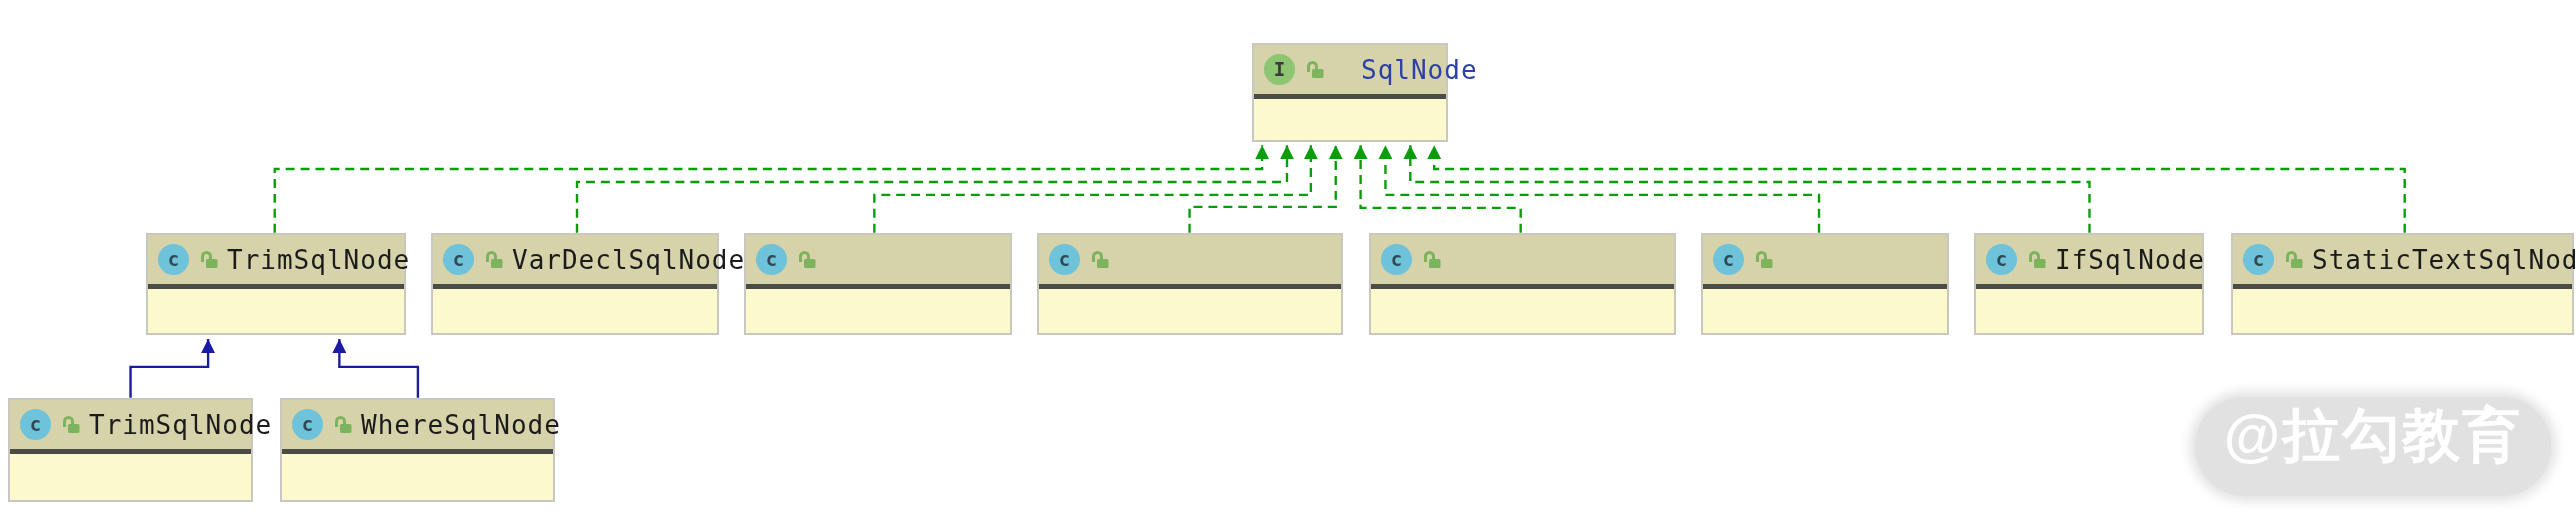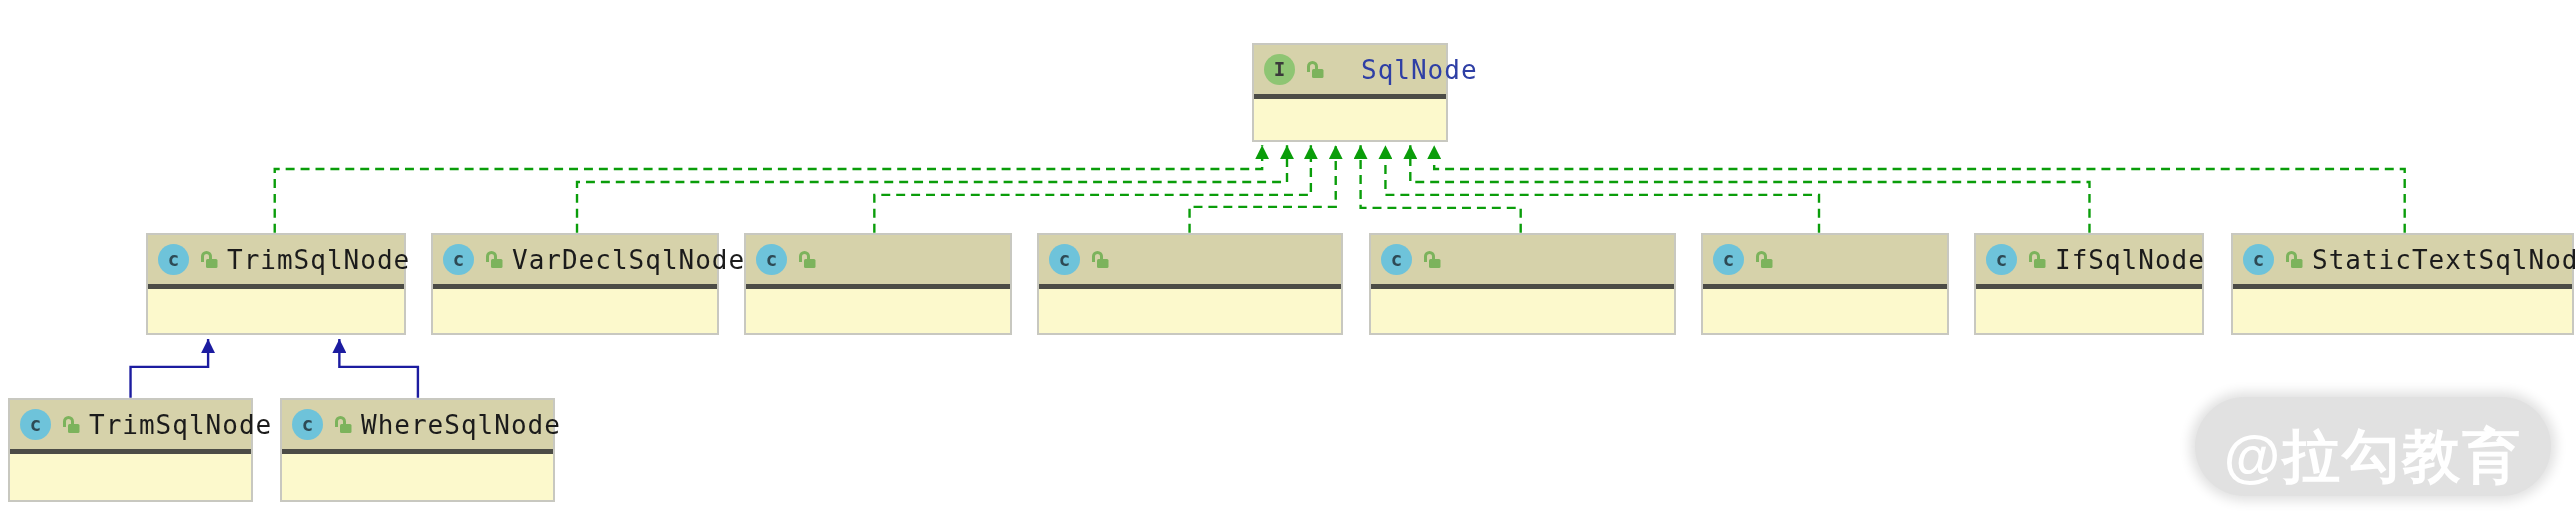--- a/index.html
+++ b/index.html
@@ -83,21 +83,21 @@
   #node-statictext {left:2231px;top:233px;width:343px;height:102px;}
   #node-set        {left:8px;   top:398px;width:245px;height:104px;}
   #node-where      {left:280px; top:398px;width:275px;height:104px;}
 
   .watermark{
     position:absolute;z-index:3;
     left:2195px;top:397px;width:356px;height:99px;
     border-radius:50px;
     background:var(--watermark-bg);
     box-shadow:0 0 12px 5px var(--watermark-bg);
-    display:flex;align-items:flex-end;justify-content:center;
+    display:flex;align-items:flex-start;justify-content:center;
     font-family:"Liberation Sans","DejaVu Sans",sans-serif;
     font-weight:bold;font-size:58px;
     color:var(--watermark-text);
     letter-spacing:2px;
   }
 </style>
 </head>
 <body>
 
 <div class="canvas">

